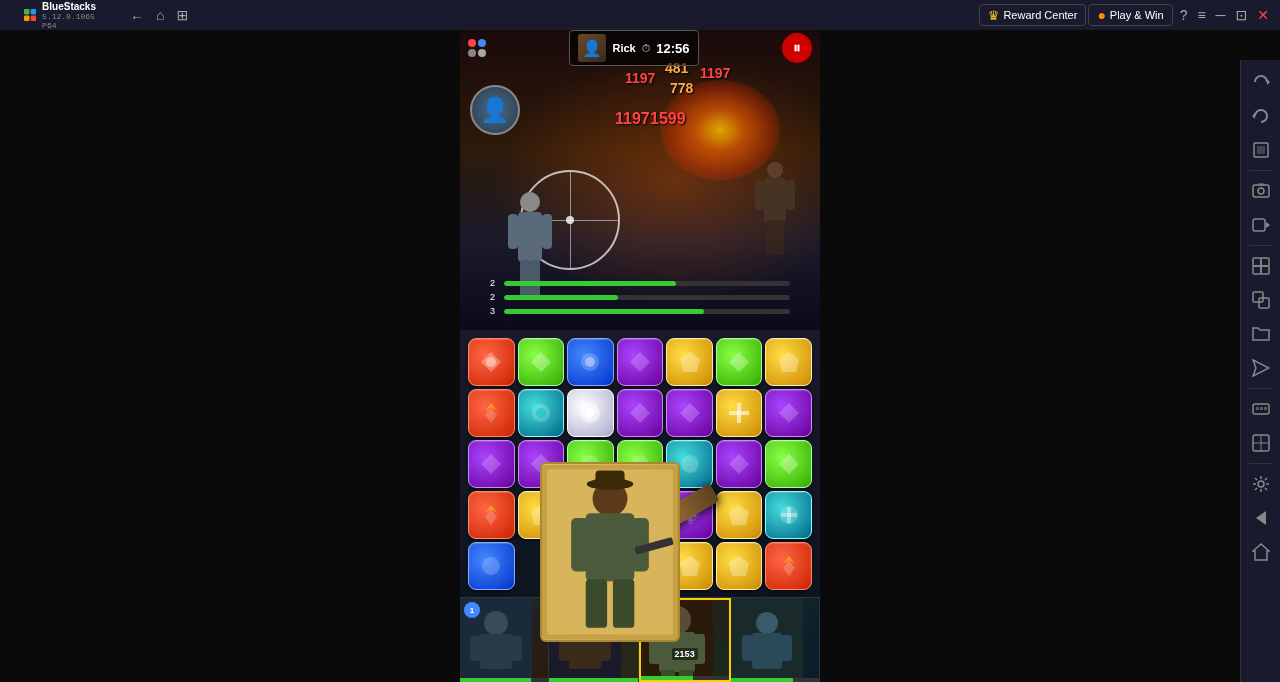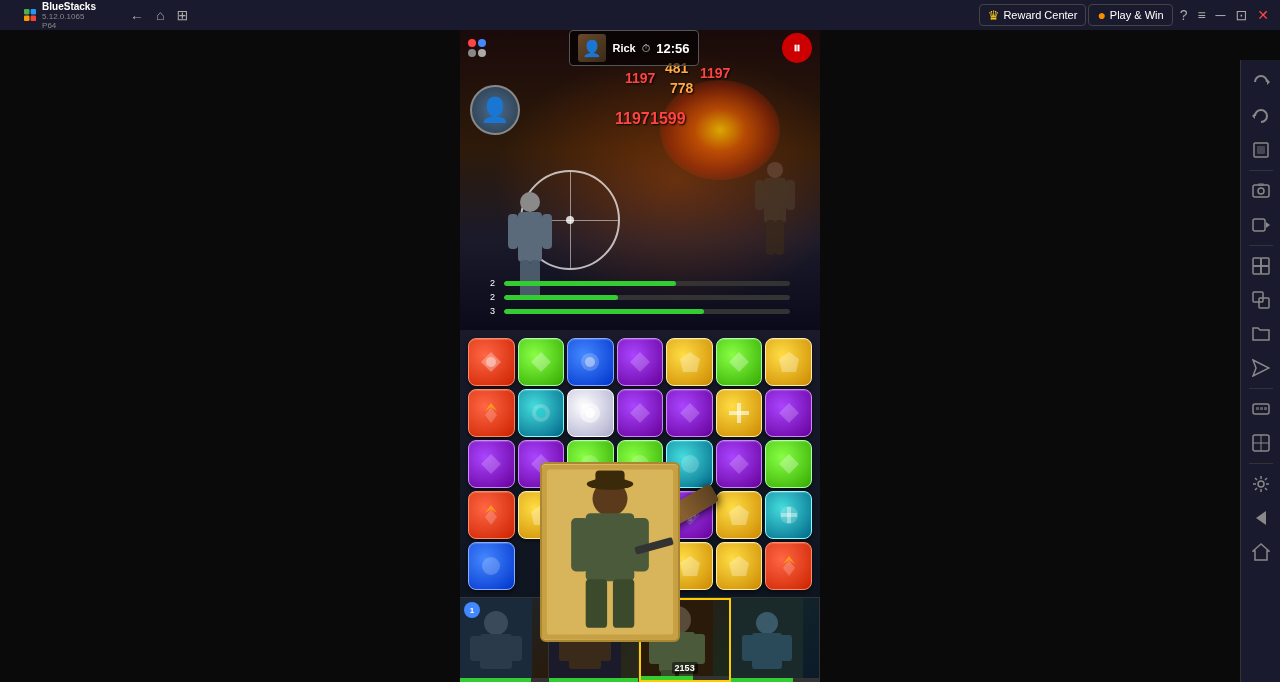--- a/index.html
+++ b/index.html
@@ -43,20 +43,21 @@
 
     .bs-name {
       color: #fff;
       font-size: 10px;
       font-weight: bold;
     }
 
     .bs-version {
       color: #888;
       font-size: 8px;
+      font-family: Liberation Mono, monospace;
     }
 
     .titlebar-nav {
       display: flex;
       align-items: center;
       gap: 4px;
       padding: 0 6px;
     }
 
     .nav-btn {
@@ -446,21 +447,21 @@
       background: #333;
     }
 
     .char-hp-fill {
       height: 100%;
       background: #33cc33;
     }
 
     .char-stat {
       position: absolute;
-      bottom: 6px;
+      bottom: 20px;
       left: 50%;
       transform: translateX(-50%);
       color: #fff;
       font-size: 9px;
       font-weight: bold;
       background: rgba(0,0,0,0.5);
       padding: 1px 3px;
       border-radius: 2px;
       white-space: nowrap;
     }

